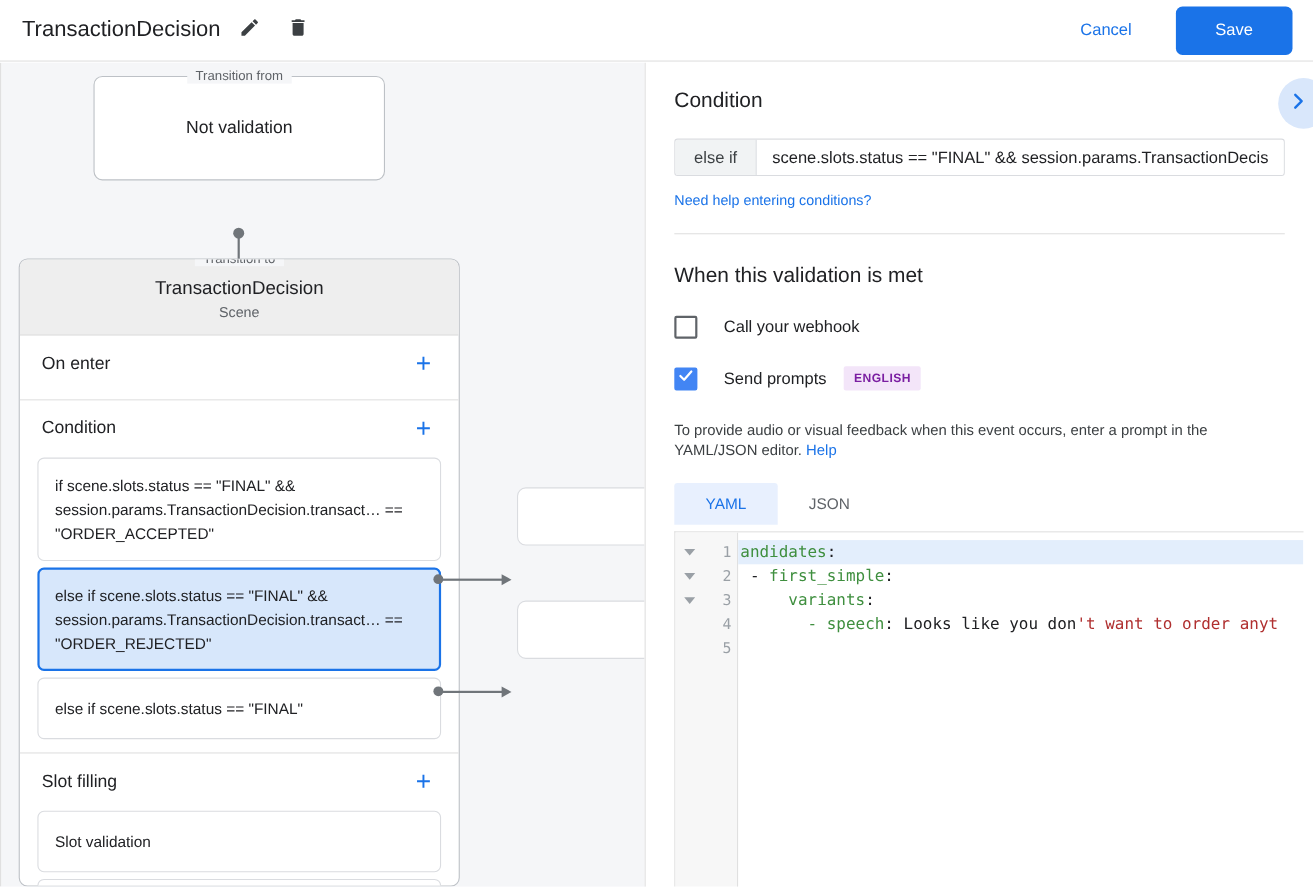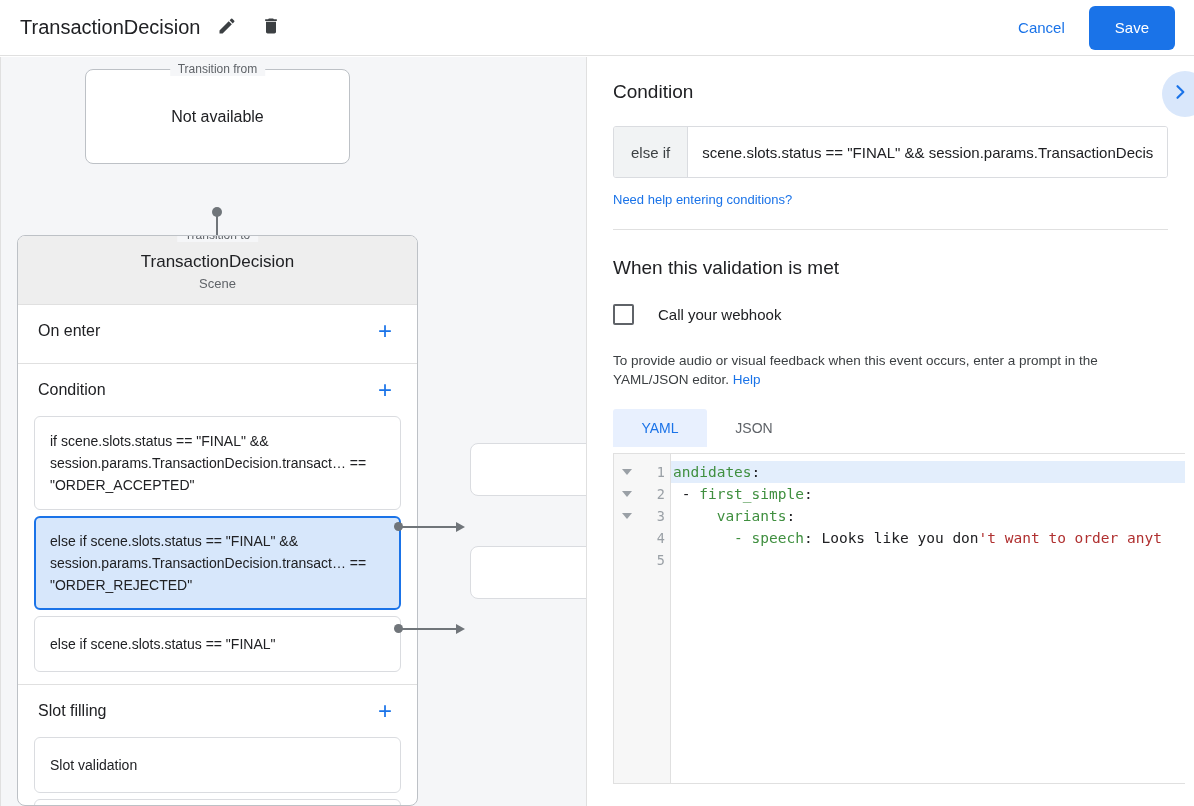--- a/index.html
+++ b/index.html
@@ -31,21 +31,21 @@
   #topbar-spacer { flex: 1; }
   #cancel-btn {
     color: #1a73e8; font-size: 15px; font-weight: 500;
     background: none; border: none; cursor: pointer;
     padding: 10px 14px; border-radius: 4px;
     font-family: "Liberation Sans", sans-serif;
   }
   #save-btn {
     background: #1a73e8; color: #fff; font-size: 15px; font-weight: 500;
     border: none; border-radius: 6px; cursor: pointer;
-    padding: 0 26px; height: 44px; margin-left: 10px; margin-right: 19px;
+    padding: 0 36px; height: 44px; margin-left: 26px; margin-right: 19px;
     font-family: "Liberation Sans", sans-serif;
   }
 
   
   #canvas {
     position: absolute; left: 0; top: 57px; width: 586px; height: 749px;
     background: #f5f6f8; overflow: hidden;
   }
   #left-rail {
     position: absolute; left: 0; top: 0; width: 1px; height: 749px;
@@ -151,21 +151,21 @@
     width: 46px; height: 46px; border-radius: 23px;
     background: #d9e7fb;
     display: flex; align-items: center; justify-content: center;
     cursor: pointer;
   }
   #collapse-pill svg { margin-left: -10px; }
 
   #cond-input-row {
     display: flex; margin-top: 23px;
     border: 1px solid #dadce0; border-radius: 3px; overflow: hidden;
-    height: 52px;
+    height: 34px;
   }
   #cond-prefix {
     background: #f1f3f4; color: #3c4043; font-size: 15px;
     display: flex; align-items: center; padding: 0 17px;
     border-right: 1px solid #dadce0; white-space: nowrap;
   }
   #cond-value {
     flex: 1; border: none; outline: none; padding: 0 14px;
     font-size: 15px; color: #202124;
     font-family: "Liberation Sans", sans-serif;
@@ -271,21 +271,21 @@
 
   <button id="cancel-btn">Cancel</button>
   <button id="save-btn">Save</button>
 </div>
 
 <div id="canvas">
   <div id="left-rail"></div>
 
   <div class="fieldset-box" id="transition-from">
     <span class="fieldset-legend">Transition from</span>
-    <span id="transition-from-value">Not available</span>
+    <span id="transition-from-value">Not validation</span>
   </div>
 
   <div id="conn-dot"></div>
   <div id="conn-line"></div>
   <div id="conn-arrow"></div>
 
   <div class="fieldset-box" id="transition-to">
     <span class="fieldset-legend">Transition to</span>
 
     <div id="scene-head">
@@ -354,20 +354,31 @@
   </div>
 
   <div id="met-section">
     <div id="met-heading">When this validation is met</div>
 
     <div class="check-row">
       <div class="checkbox"></div>
       <span class="check-label">Call your webhook</span>
     </div>
 
+    <div class="check-row">
+      <div class="checkbox checked">
+        <span>
+          <svg width="15" height="15" viewBox="0 0 24 24" fill="none" stroke="#ffffff" stroke-width="3.2" stroke-linecap="round" stroke-linejoin="round">
+            <polyline points="4 12.5 9.5 18 20 6"></polyline>
+          </svg>
+        </span>
+      </div>
+      <span class="check-label">Send prompts</span>
+      <span id="lang-badge">ENGLISH</span>
+    </div>
 
     <div id="prompt-desc">
       <span>To provide audio or visual feedback when this event occurs, enter a prompt in the YAML/JSON editor.</span>
       <a class="link">Help</a>
     </div>
 
     <div id="editor-tabs">
       <div class="ed-tab active">YAML</div>
       <div class="ed-tab">JSON</div>
     </div>

